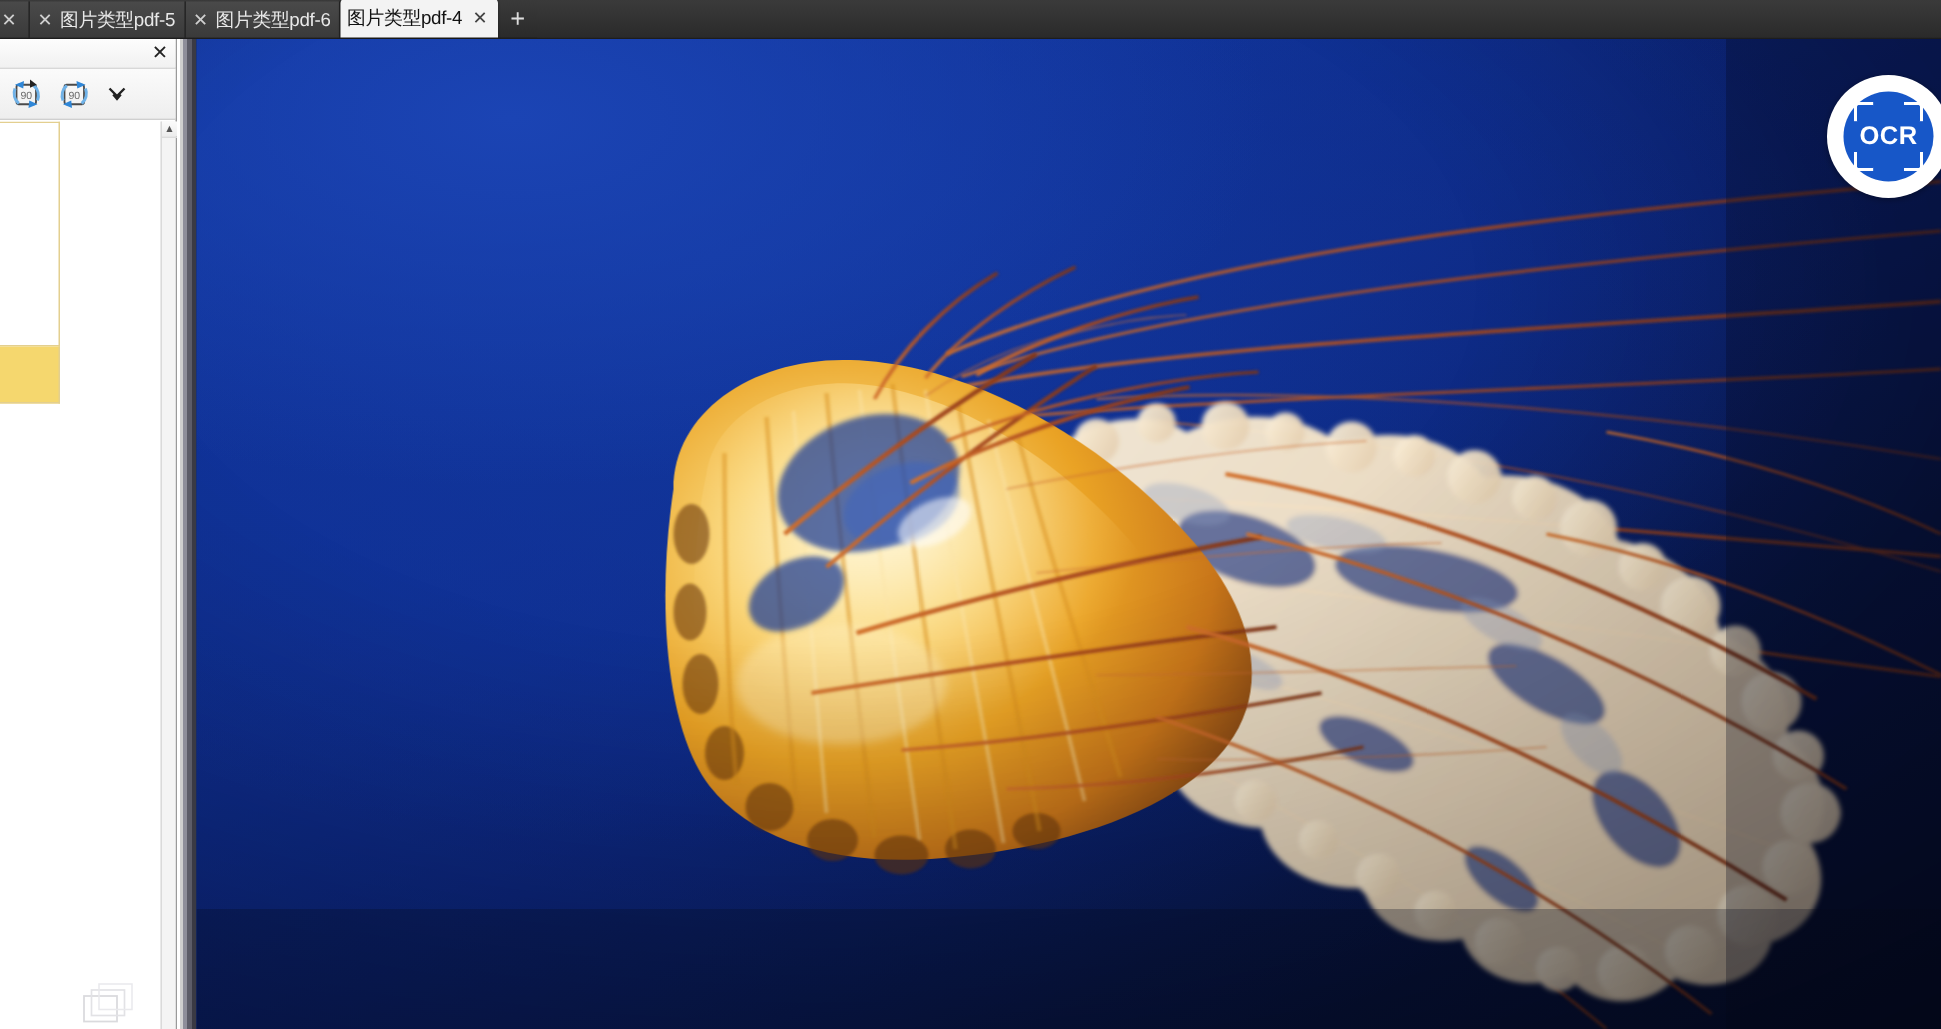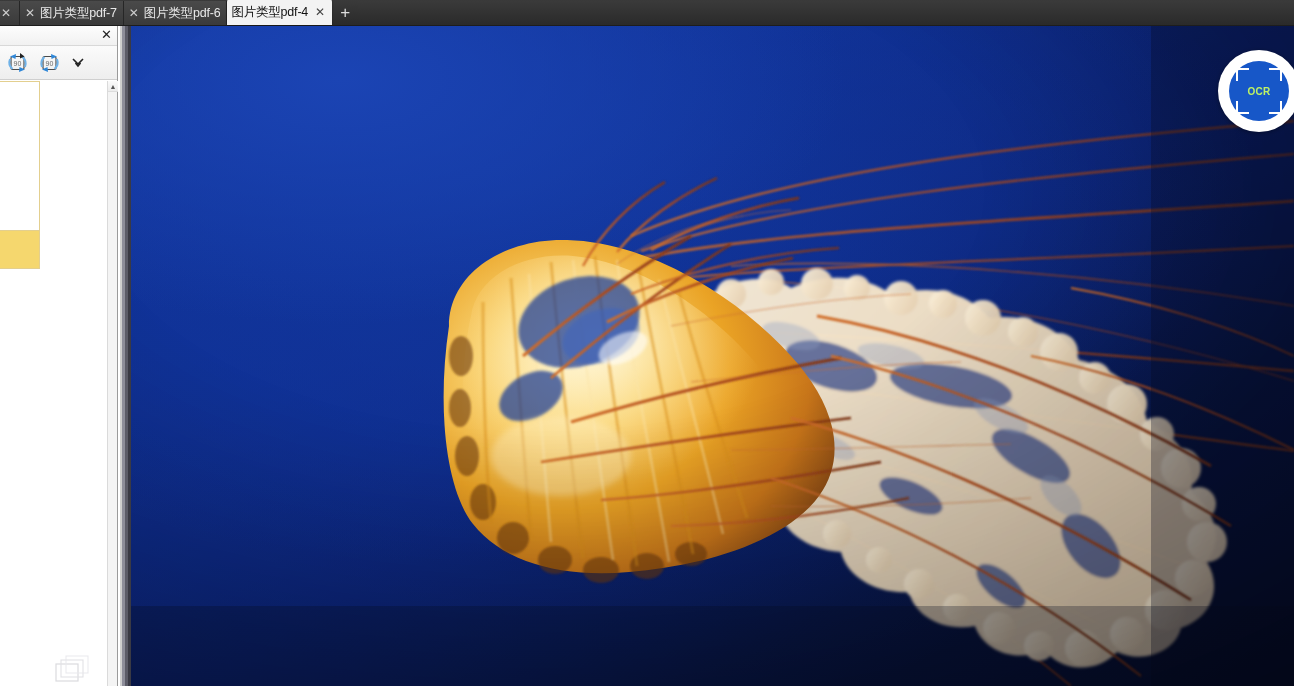--- a/index.html
+++ b/index.html
@@ -149,40 +149,40 @@
     display:flex; align-items:center; justify-content:center;
     box-shadow:0 1px 5px rgba(0,0,0,.35);
   }
   #ocrinner{
     width:60px; height:60px; border-radius:50%;
     background:#1757c8;
     position:relative;
     display:flex; align-items:center; justify-content:center;
   }
   #ocrtext{
-    color:#bef264; font-size:10px; font-weight:700; letter-spacing:.3px;
+    color:#ffffff; font-size:17px; font-weight:700; letter-spacing:.3px;
     font-family:"Liberation Sans",sans-serif;
   }
   .brk{ position:absolute; width:13px; height:13px; border:2.5px solid #ffffff; }
   .brk.tl{ left:7px; top:7px;  border-right:none; border-bottom:none; border-radius:3px 0 0 0;}
   .brk.tr{ right:7px; top:7px; border-left:none;  border-bottom:none; border-radius:0 3px 0 0;}
   .brk.bl{ left:7px; bottom:7px;border-right:none;border-top:none;    border-radius:0 0 0 3px;}
   .brk.br{ right:7px;bottom:7px;border-left:none; border-top:none;    border-radius:0 0 3px 0;}
 </style>
 </head>
 <body>
 
 <div id="tabbar">
   <div class="tab partial">
     <span class="tclose">✕</span>
     <span class="tlabel"></span>
   </div>
   <div class="tab">
     <span class="tclose">✕</span>
-    <span class="tlabel">图片类型pdf-7</span>
+    <span class="tlabel">图片类型pdf-5</span>
   </div>
   <div class="tab">
     <span class="tclose">✕</span>
     <span class="tlabel">图片类型pdf-6</span>
   </div>
   <div class="tab active">
     <span class="tlabel">图片类型pdf-4</span>
     <span class="tclose">✕</span>
   </div>
   <div id="newtab">+</div>

